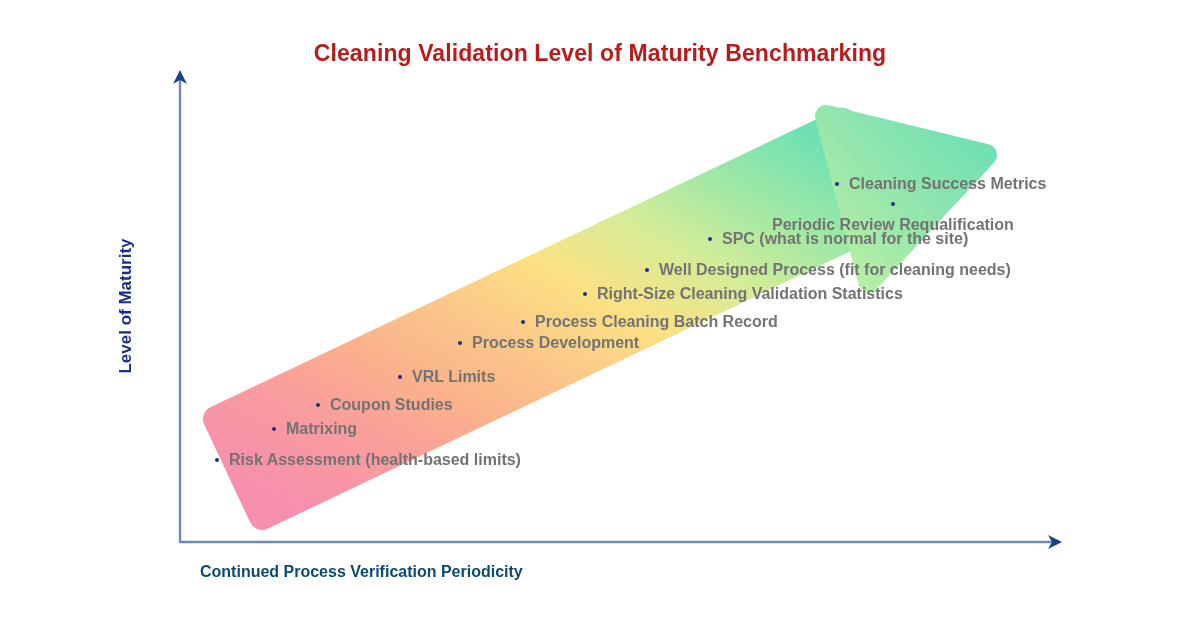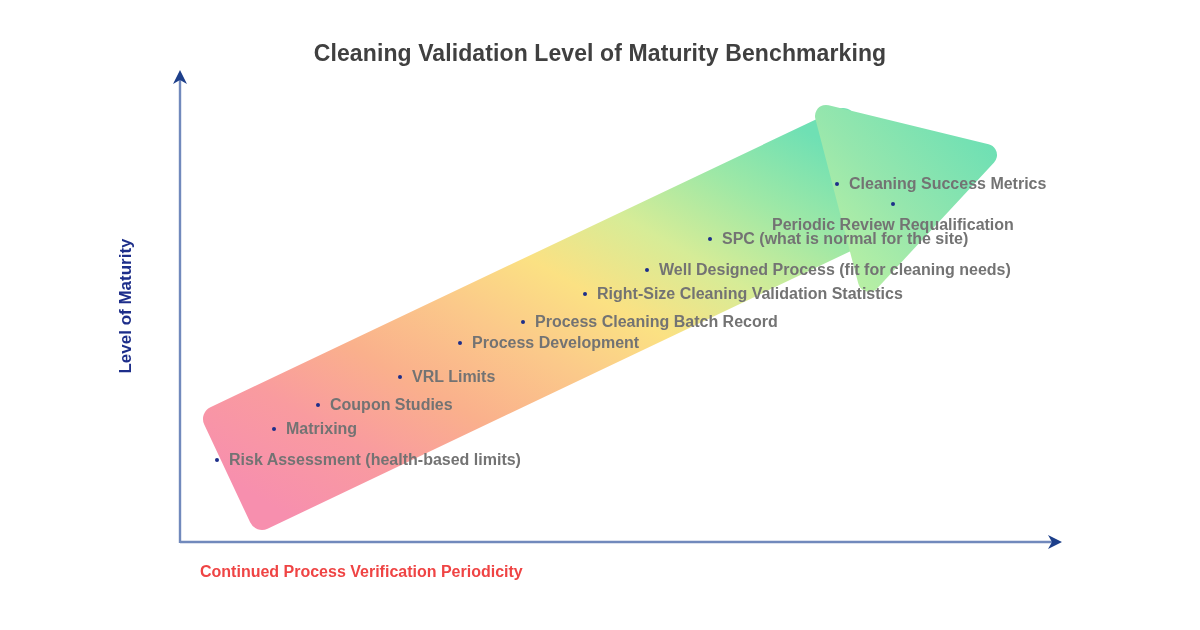--- a/index.html
+++ b/index.html
@@ -11,42 +11,42 @@
     position:relative;
   }
   #stage{position:absolute;inset:0;width:1200px;height:630px;}
 
   .title{
     position:absolute;
     left:0; top:40px; width:1200px;
     text-align:center;
     font-size:23px;
     font-weight:bold;
-    color:#404040;
+    color:#b91c1c;
     letter-spacing:0.1px;
   }
 
   .axis-y-label{
     position:absolute;
     left:-4px; top:296px;
     width:260px;
     transform:rotate(-90deg);
     transform-origin:center center;
     text-align:center;
     font-size:17px;
     font-weight:bold;
     color:#1d2e8a;
     white-space:nowrap;
   }
   .axis-x-label{
     position:absolute;
     left:200px; top:563px;
     font-size:16px;
     font-weight:bold;
-    color:#ef4444;
+    color:#0c4a6e;
     white-space:nowrap;
   }
 
   svg.canvas{position:absolute;left:0;top:0;width:1200px;height:630px;}
 
   .lbl{
     position:absolute;
     font-size:16px;
     font-weight:600;
     color:#737373;

